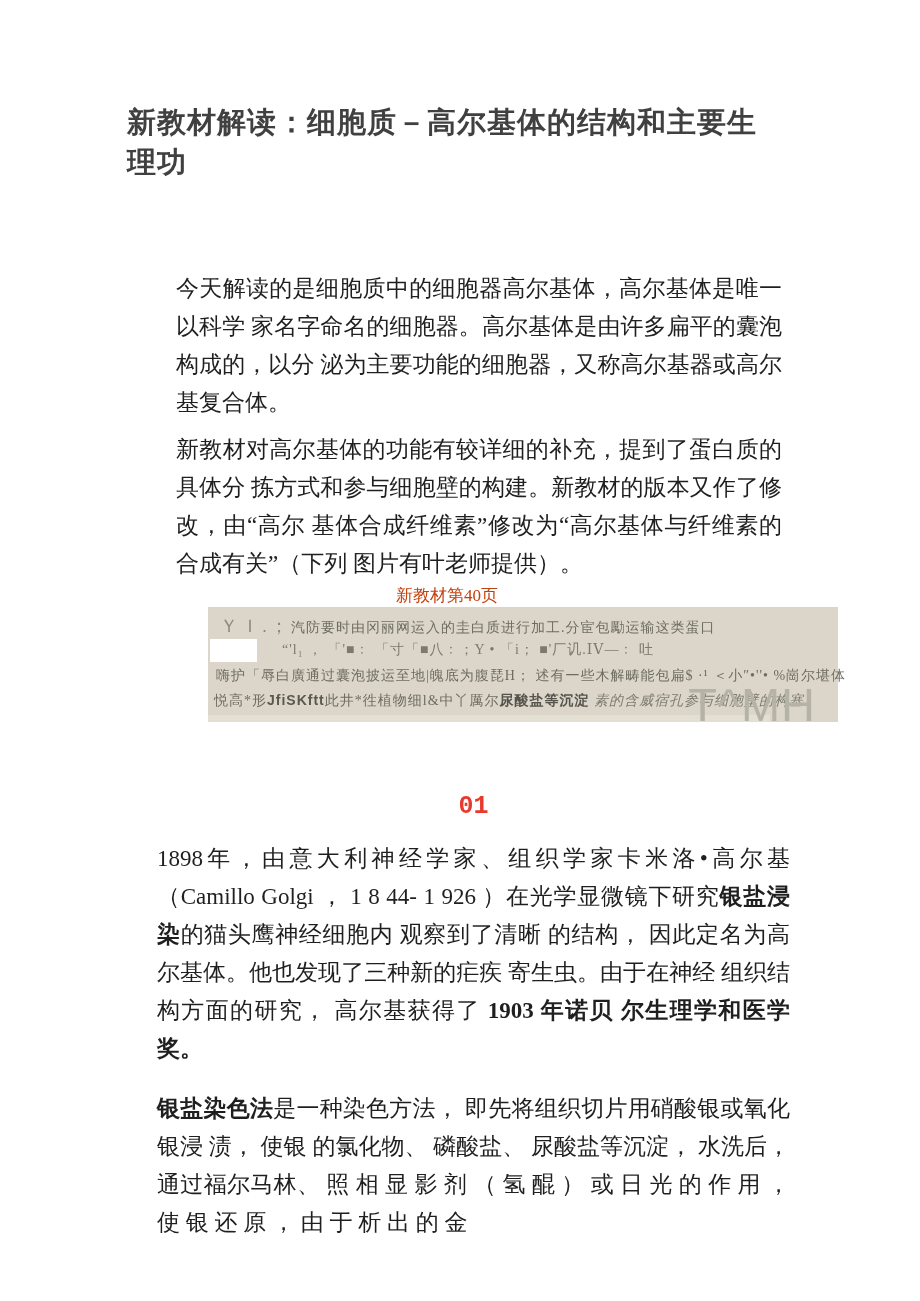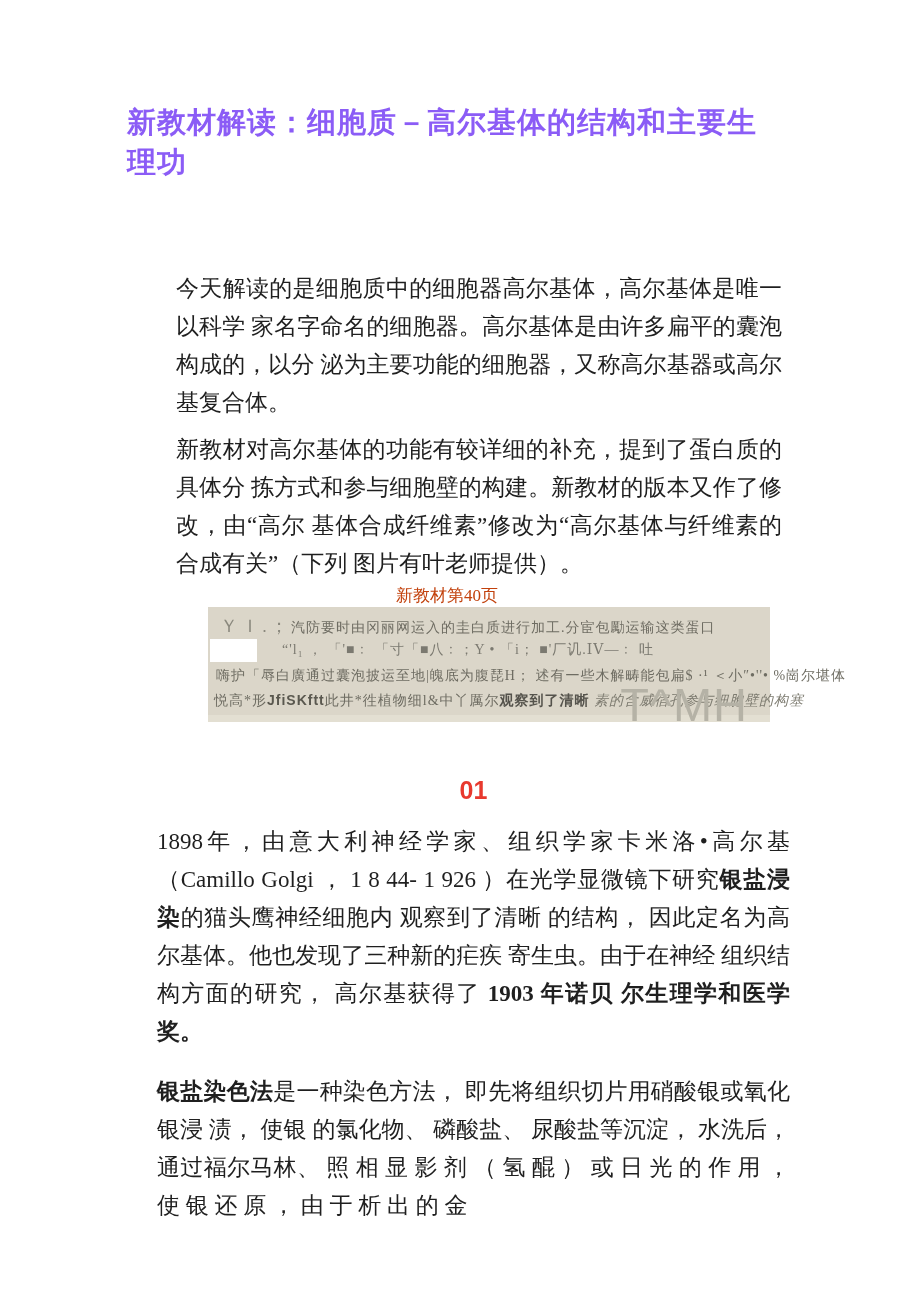--- a/index.html
+++ b/index.html
@@ -7,38 +7,38 @@
     width:920px;height:1301px;background:#ffffff;
     font-family:"Liberation Serif","DejaVu Serif",serif;
     color:#1f1f1f;overflow:hidden;
   }
   .page{position:relative;width:920px;height:1301px;background:#ffffff;}
 
   .doc-title{
     margin:102px 0 0 127px;width:655px;
     font-family:"Liberation Sans","DejaVu Sans",sans-serif;
     font-size:29px;line-height:40px;font-weight:600;
-    color:#8b5cf6;letter-spacing:1px;
+    color:#404040;letter-spacing:1px;
   }
 
   .para{
     font-size:23px;line-height:38px;text-align:justify;
     margin:0 0 0 176px;width:606px;color:#1f1f1f;
   }
   .para.p1{margin-top:88px;}
   .para.p2{margin-top:9px;}
 
   .fig-caption{
     margin:3px 0 0 396px;
     font-size:17px;line-height:20px;color:#c2410c;
   }
 
   .scan{
     position:relative;margin:1px 0 0 208px;
-    width:562px;height:115px;background:#dbd6c9;
+    width:630px;height:115px;background:#dbd6c9;
     font-family:"Liberation Serif","DejaVu Serif",serif;
     overflow:visible;
   }
   .scan::after{content:"";position:absolute;left:0;bottom:0;width:562px;height:7px;background:#e3dfd2;}
   .scan-line{position:absolute;white-space:nowrap;font-size:14px;color:#6e6c62;letter-spacing:1px;}
   .scan-line .prefix{font-family:"Liberation Sans",sans-serif;font-size:18px;color:#8a887d;letter-spacing:3px;}
   .scan-l1{left:12px;top:7px;}
   .scan-l2{left:74px;top:34px;color:#7b7970;}
   .scan-l3{left:8px;top:60px;}
   .scan-l4{left:6px;top:85px;}
@@ -49,22 +49,22 @@
   .watermark{
     position:absolute;right:22px;bottom:-6px;
     font-family:"Liberation Sans","DejaVu Sans",sans-serif;
     font-size:47px;line-height:47px;color:#b5b2a6;letter-spacing:1px;z-index:2;
   }
 
   .para.question{margin-top:10px;margin-left:165px;width:582px;}
   .q-label{color:#c00000;}
 
   .section-num{
-    margin:53px 0 0 157px;width:633px;text-align:center;
-    font-family:Liberation Sans, sans-serif;
+    margin:70px 0 0 157px;width:633px;text-align:center;
+    font-family:Liberation Mono, monospace;
     font-size:25px;line-height:30px;font-weight:bold;color:#e8392e;
   }
 
   .para.wide{margin-left:157px;width:633px;}
   .para.history{margin-top:18px;}
   .para.method{margin-top:22px;}
   .para b{font-weight:bold;}
 </style>
 </head>
 <body>
@@ -77,21 +77,21 @@
 
   <p class="para p2">新教材对高尔基体的功能有较详细的补充，提到了蛋白质的具体分 拣方式和参与细胞壁的构建。新教材的版本又作了修改，由“高尔 基体合成纤维素”修改为“高尔基体与纤维素的合成有关”（下列 图片有叶老师提供）。</p>
 
   <div class="fig-caption">新教材第40页</div>
 
   <div class="scan">
     <div class="scan-line scan-l1"><span class="prefix">ＹＩ.；</span><span>汽防要时由冈丽网运入的圭白质进行加工.分宦包勵运输这类蛋口</span></div>
     <div class="white-box"></div>
     <div class="scan-line scan-l2">“'l₁ ，  「'■﹕ 「寸「■八﹕；Υ • 「i；  ■'厂讥.ⅠⅤ—﹕ 吐</div>
     <div class="scan-line scan-l3">嗨护「辱白廣通过囊泡披运至地|魄底为腹琵H； 述有一些木解畴能包扁$ ·¹ ＜小″•''•  %崗尔堪体</div>
-    <div class="scan-line scan-l4"><span>悦高*形</span><span class="seg-boldsans">JfiSKftt</span><span>此井*徃植物细l&amp;中丫厲尔</span><span class="seg-bold">观察到了清晰 </span><span class="seg-italic">素的含威宿孔参与细胞壁的构塞</span></div>
+    <div class="scan-line scan-l4"><span>悦高*形</span><span class="seg-boldsans">JfiSKftt</span><span>此井*徃植物细l&amp;中丫厲尔</span><span class="seg-bold">尿酸盐等沉淀 </span><span class="seg-italic">素的含威宿孔参与细胞壁的构塞</span></div>
     <div class="watermark">T^MH</div>
   </div>
 
 
   <div class="section-num">01</div>
 
   <p class="para wide history"><span>1898年，由意大利神经学家、组织学家卡米洛•高尔基（Camillo Golgi ， 1 8 44- 1 926 ）在光学显微镜下研究</span><b>银盐浸染</b><span>的猫头鹰神经细胞内 观察到了清晰 的结构， 因此定名为高尔基体。他也发现了三种新的疟疾 寄生虫。由于在神经 组织结构方面的研究， 高尔基获得了 </span><b>1903 年诺贝 尔生理学和医学奖。</b></p>
 
   <p class="para wide method"><b>银盐染色法</b><span>是一种染色方法， 即先将组织切片用硝酸银或氧化银浸 渍， 使银 的氯化物、 磷酸盐、 尿酸盐等沉淀， 水洗后， 通过福尔马林、 照 相 显 影 剂 （ 氢 醌 ） 或 日 光 的 作 用 ， 使 银 还 原 ， 由 于 析 出 的 金</span></p>
 

